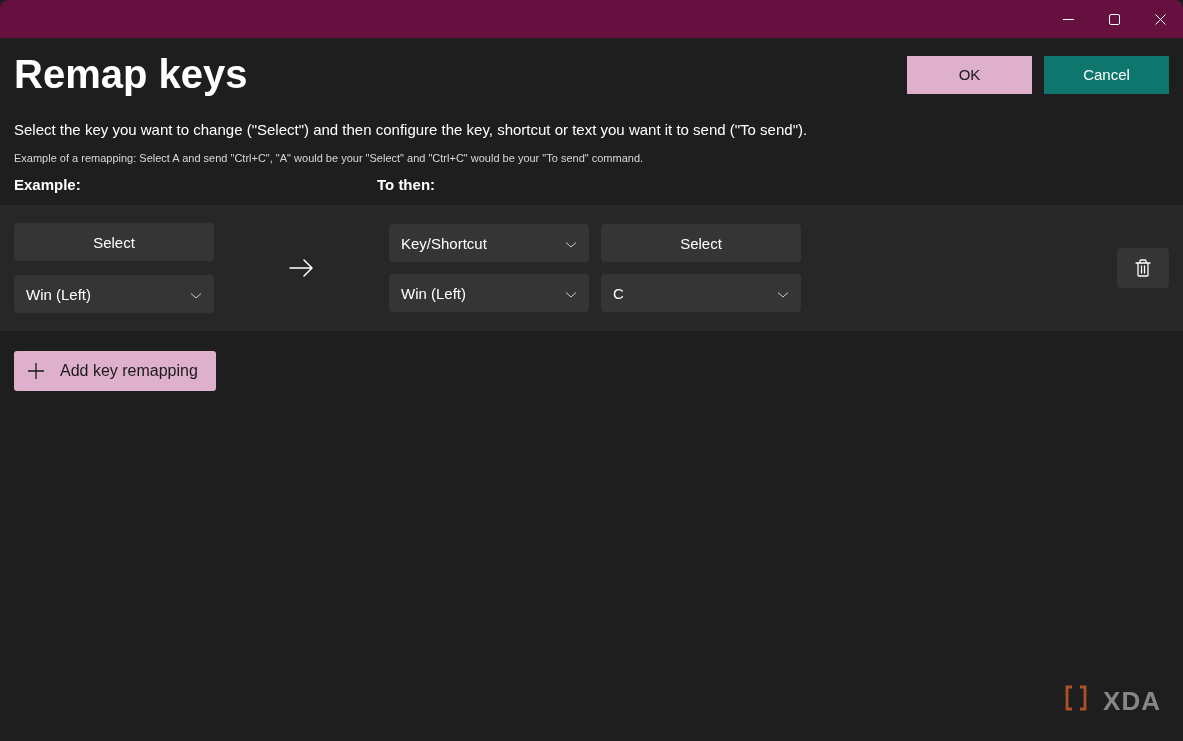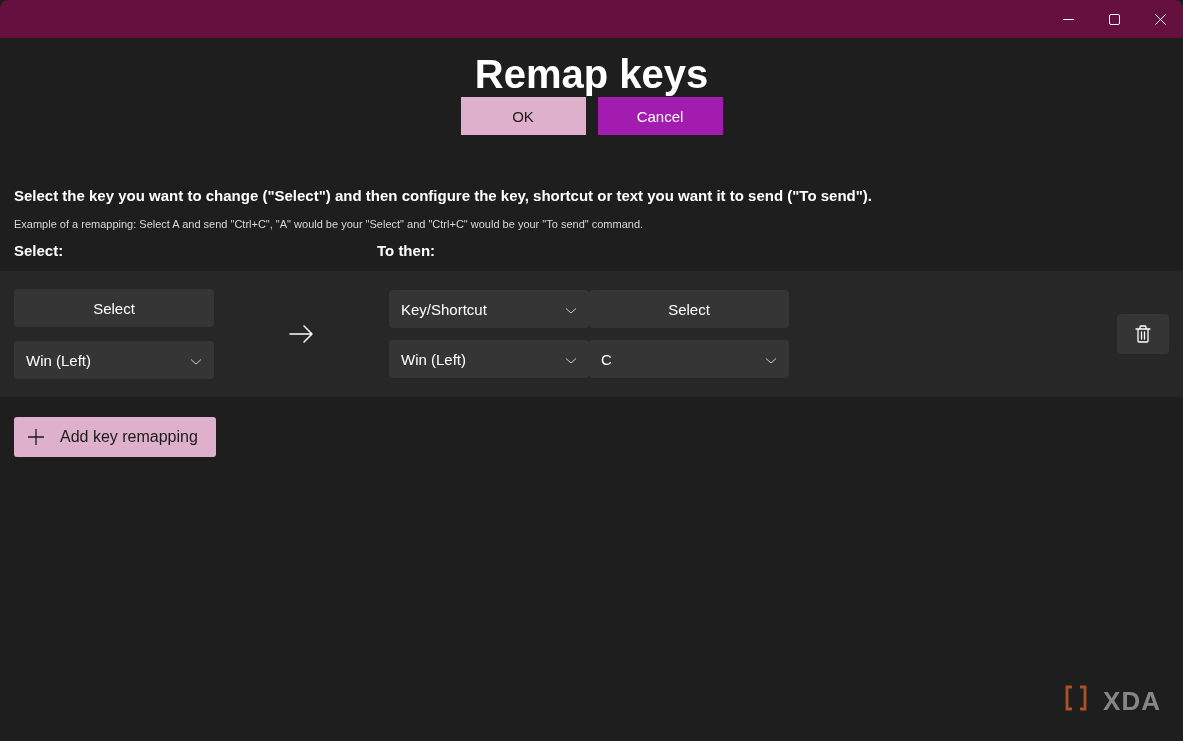--- a/index.html
+++ b/index.html
@@ -40,22 +40,21 @@
     background: #1e1e1e;
     padding: 14px 14px 0 14px;
     height: calc(100% - 38px);
     display: flex;
     flex-direction: column;
   }
   .header-row {
     display: flex;
     justify-content: space-between;
     align-items: center;
-    margin-bottom: 52px;
-    flex-direction: column;
+    margin-bottom: 24px;
   }
   .page-title {
     color: #fff;
     font-size: 40px;
     font-weight: 600;
   }
   .header-buttons {
     display: flex;
     gap: 12px;
   }
@@ -69,27 +68,27 @@
     cursor: pointer;
     border: none;
   }
   .btn-ok {
     width: 125px;
     background: #dfb0cb;
     color: #1a1a1a;
   }
   .btn-cancel {
     width: 125px;
-    background: #a21caf;
+    background: #0f766e;
     color: #fff;
   }
   .instruction {
     color: #fff;
     font-size: 15px;
-    font-weight: 700;
+    font-weight: 400;
     margin-bottom: 14px;
   }
   .example {
     color: #d8d8d8;
     font-size: 11px;
     margin-bottom: 12px;
   }
   .col-headers {
     display: flex;
     color: #fff;
@@ -122,20 +121,21 @@
     align-items: center;
     justify-content: center;
   }
   .right-group {
     display: flex;
     gap: 12px;
     flex-direction: column;
   }
   .right-row {
     display: flex;
+    gap: 12px;
   }
   .select-btn {
     height: 38px;
     background: #353535;
     border-radius: 4px;
     color: #fff;
     font-size: 15px;
     display: flex;
     align-items: center;
     justify-content: center;
@@ -235,21 +235,21 @@
     <div class="header-buttons">
       <button class="btn btn-ok">OK</button>
       <button class="btn btn-cancel">Cancel</button>
     </div>
   </div>
 
   <div class="instruction">Select the key you want to change ("Select") and then configure the key, shortcut or text you want it to send ("To send").</div>
   <div class="example">Example of a remapping: Select A and send "Ctrl+C", "A" would be your "Select" and "Ctrl+C" would be your "To send" command.</div>
 
   <div class="col-headers">
-    <div class="col-select-header">Select:</div>
+    <div class="col-select-header">Example:</div>
     <div>To then:</div>
   </div>
 
   <div class="row-container">
     <div class="left-group">
       <div class="select-btn">Select</div>
       <div class="dropdown">
         <span>Win (Left)</span>
         <span class="chevron">
           <svg width="12" height="8" viewBox="0 0 12 8">

